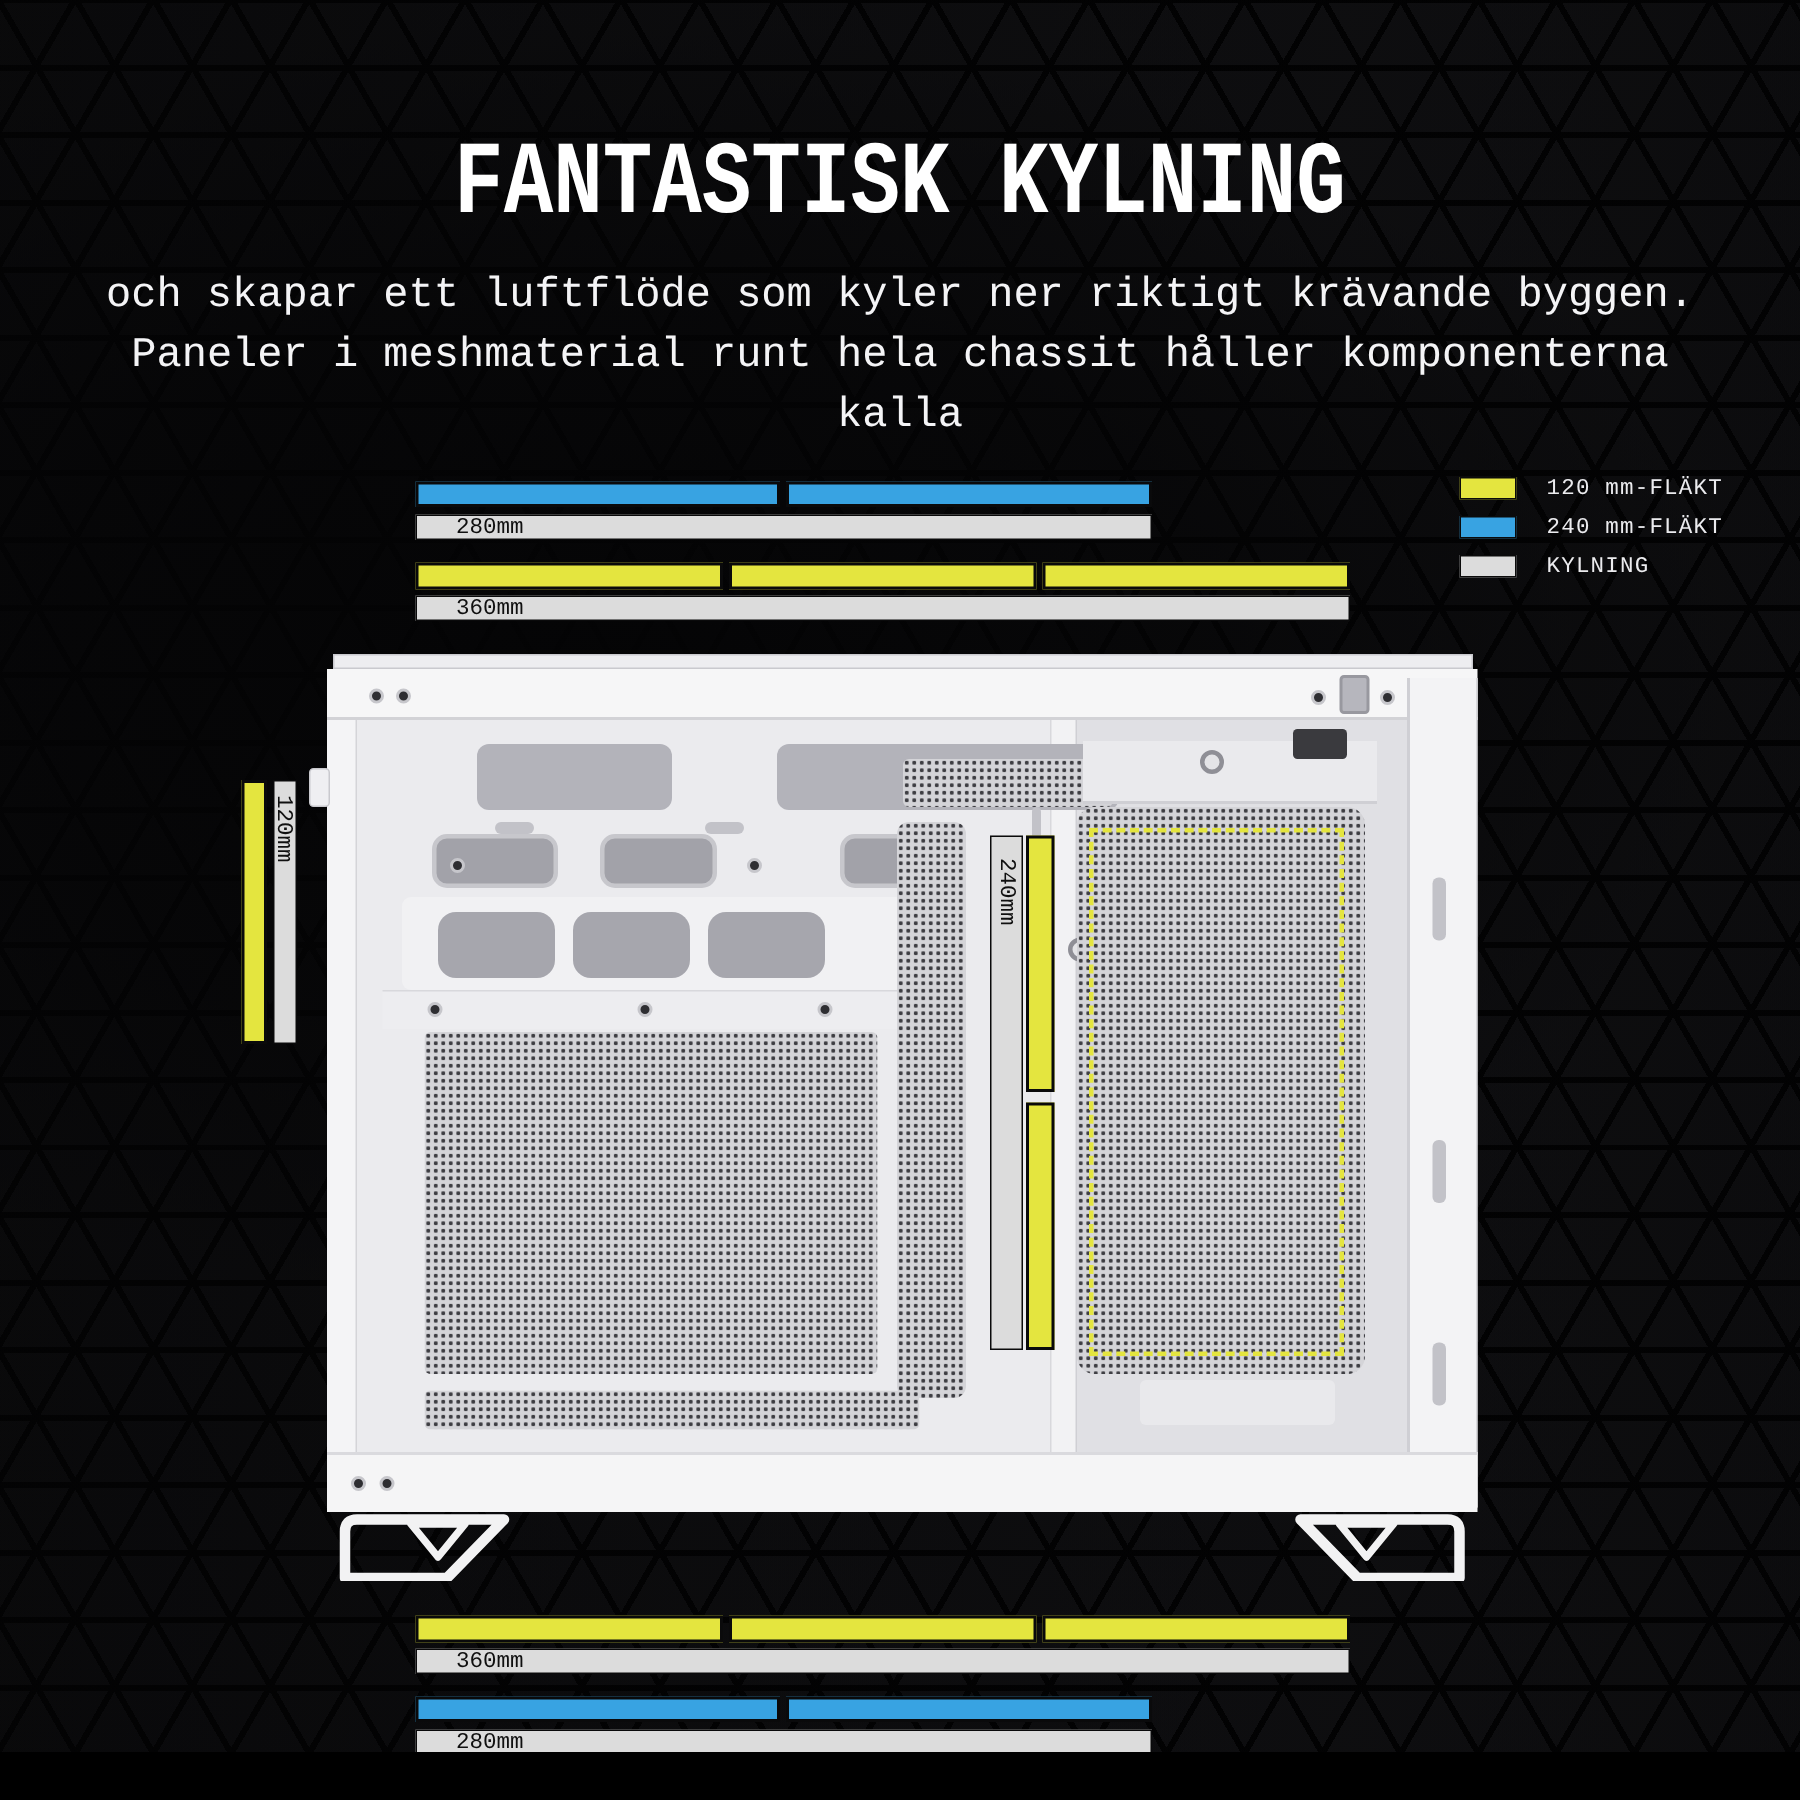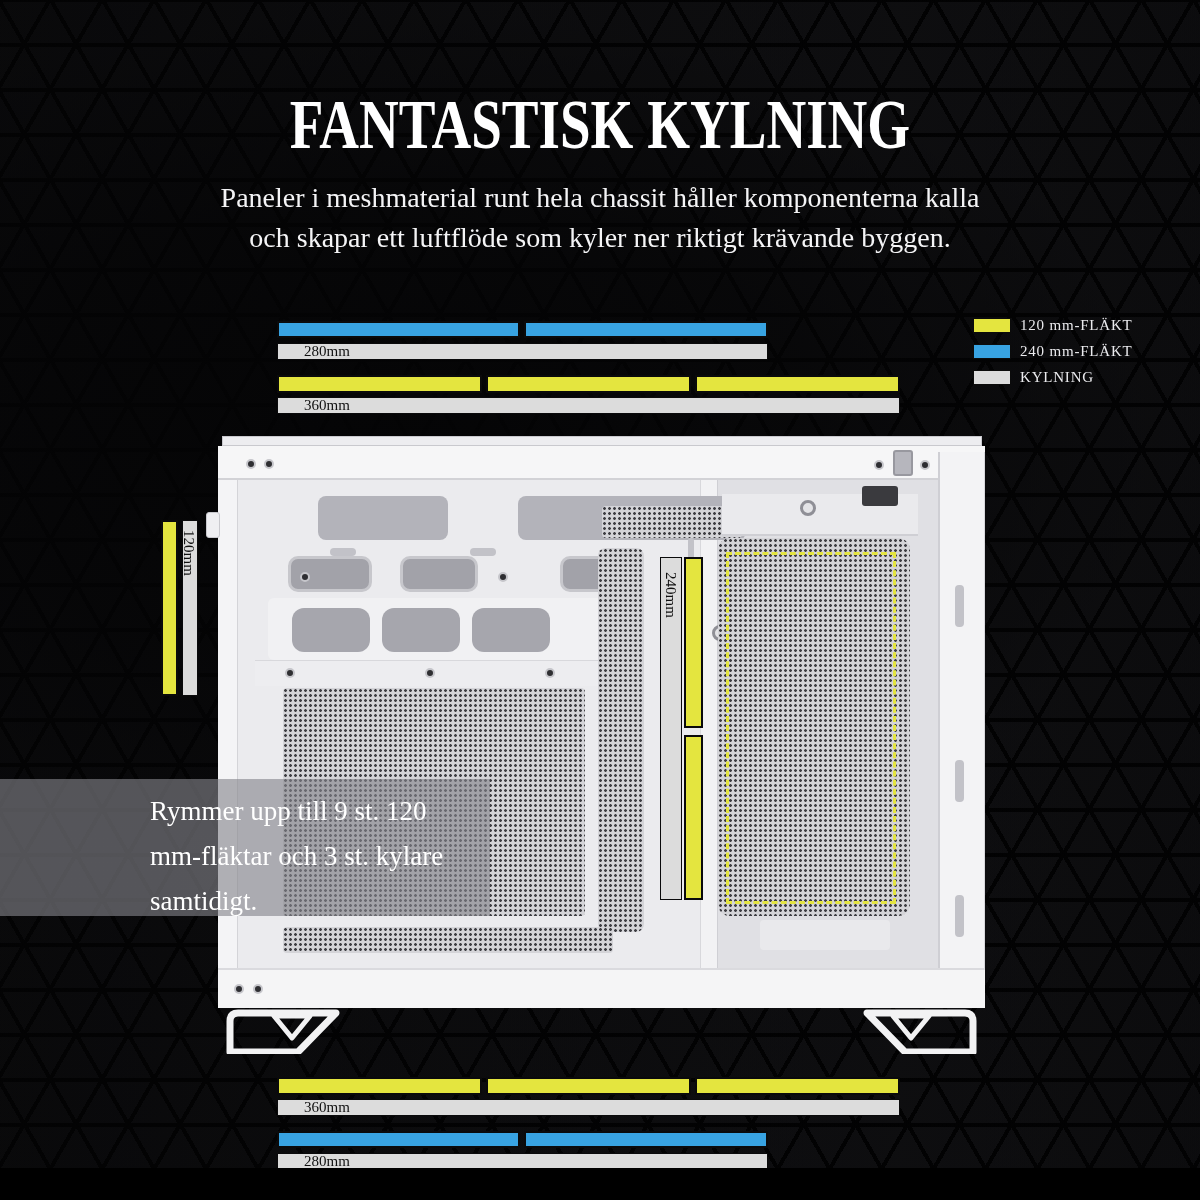--- a/index.html
+++ b/index.html
@@ -1,18 +1,18 @@
 <!DOCTYPE html>
 <html><head>
 <meta charset="utf-8">
 <style>
   html,body{margin:0;padding:0;background:#000;}
   #stage{
     position:relative;width:1200px;height:1168px;overflow:hidden;
-    background:#8b5cf6;font-family:Liberation Serif, serif;
+    background:#8b5cf6;font-family:Liberation Mono, monospace;
   }
   
   .tri-bg{
     position:absolute;inset:0;background-color:#19191c;
     background-image:
       repeating-linear-gradient(0deg, rgba(0,0,0,0) 0 41px, #000 41px 45px),
       repeating-linear-gradient(60deg, rgba(0,0,0,0) 0 41px, #000 41px 45px),
       repeating-linear-gradient(120deg, rgba(0,0,0,0) 0 41px, #000 41px 45px);
   }
   .vignette{
@@ -29,21 +29,21 @@
   }
   .subtitle{
     position:absolute;top:178px;left:60px;width:1080px;text-align:center;
     color:#f4f4f6;font-size:28px;line-height:40px;font-weight:normal;
   }
   .subtitle span{display:block;}
   
   .legend{position:absolute;left:973px;top:312px;}
   .legend-row{display:flex;align-items:center;height:26px;}
   .swatch{width:36px;height:13px;border:1px solid #0b0b0b;flex:0 0 auto;}
-  .legend-label{margin-left:9px;font-size:15px;color:#ebebee;letter-spacing:.8px;white-space:nowrap;}
+  .legend-label{margin-left:20px;font-size:15px;color:#ebebee;letter-spacing:.8px;white-space:nowrap;}
   
   .bar-row{position:absolute;display:flex;gap:4px;}
   .seg{height:100%;border:2px solid #0a0a0b;box-sizing:border-box;}
   .measure{
     position:absolute;height:17px;background:#dcdcdc;border:1px solid #0a0a0b;
     box-sizing:border-box;color:#101010;font-size:15px;line-height:15px;
     padding-left:26px;
   }
   .vbar{position:absolute;border:2px solid #0a0a0b;box-sizing:border-box;}
   .vmeasure{position:absolute;background:#dcdcdc;border:1px solid #0a0a0b;box-sizing:border-box;}
@@ -76,22 +76,22 @@
 </style>
 </head>
 <body>
 
 <div id="stage">
   <div class="tri-bg"></div>
   <div class="vignette"></div>
 
   <div class="title z2">FANTASTISK KYLNING</div>
   <div class="subtitle z2">
+    <span>och skapar ett luftflöde som kyler ner riktigt krävande byggen.</span>
     <span>Paneler i meshmaterial runt hela chassit håller komponenterna kalla</span>
-    <span>och skapar ett luftflöde som kyler ner riktigt krävande byggen.</span>
   </div>
 
   <div class="legend z2">
     <div class="legend-row">
       <div class="swatch" style="background-color: rgb(228, 229, 63);"></div>
       <div class="legend-label">120 mm-FLÄKT</div>
     </div>
     <div class="legend-row">
       <div class="swatch" style="background-color: rgb(56, 163, 226);"></div>
       <div class="legend-label">240 mm-FLÄKT</div>
@@ -182,27 +182,20 @@
 
   <div class="vbar z3" style="left: 161px; top: 520px; width: 17px; height: 176px; background-color: rgb(228, 229, 63);"></div>
   <div class="vmeasure z3" style="left:182px;top:520px;width:16px;height:176px;"></div>
   <div class="vlabel z4" style="left:196px;top:530px;">120mm</div>
 
   <div class="vmeasure z3" style="left:660px;top:557px;width:22px;height:343px;"></div>
   <div class="vlabel z4" style="left:678px;top:572px;">240mm</div>
   <div class="vbar z3" style="left: 684px; top: 557px; width: 19px; height: 171px; background-color: rgb(228, 229, 63);"></div>
   <div class="vbar z3" style="left: 684px; top: 735px; width: 19px; height: 165px; background-color: rgb(228, 229, 63);"></div>
 
-  <div class="callout">
-    <div class="callout-text">
-      <span>Rymmer upp till 9 st. 120</span>
-      <span>mm-fläktar och 3 st. kylare</span>
-      <span>samtidigt.</span>
-    </div>
-  </div>
 
   <div class="bar-row z2" style="left:277px;top:1077px;width:623px;height:18px;">
     <div class="seg" style="width: 205px; background-color: rgb(228, 229, 63);"></div>
     <div class="seg" style="width: 205px; background-color: rgb(228, 229, 63);"></div>
     <div class="seg" style="width: 205px; background-color: rgb(228, 229, 63);"></div>
   </div>
   <div class="measure z2" style="left:277px;top:1099px;width:623px;">360mm</div>
   <div class="bar-row z2" style="left:277px;top:1131px;width:491px;height:17px;">
     <div class="seg" style="width: 243px; background-color: rgb(56, 163, 226);"></div>
     <div class="seg" style="width: 244px; background-color: rgb(56, 163, 226);"></div>

